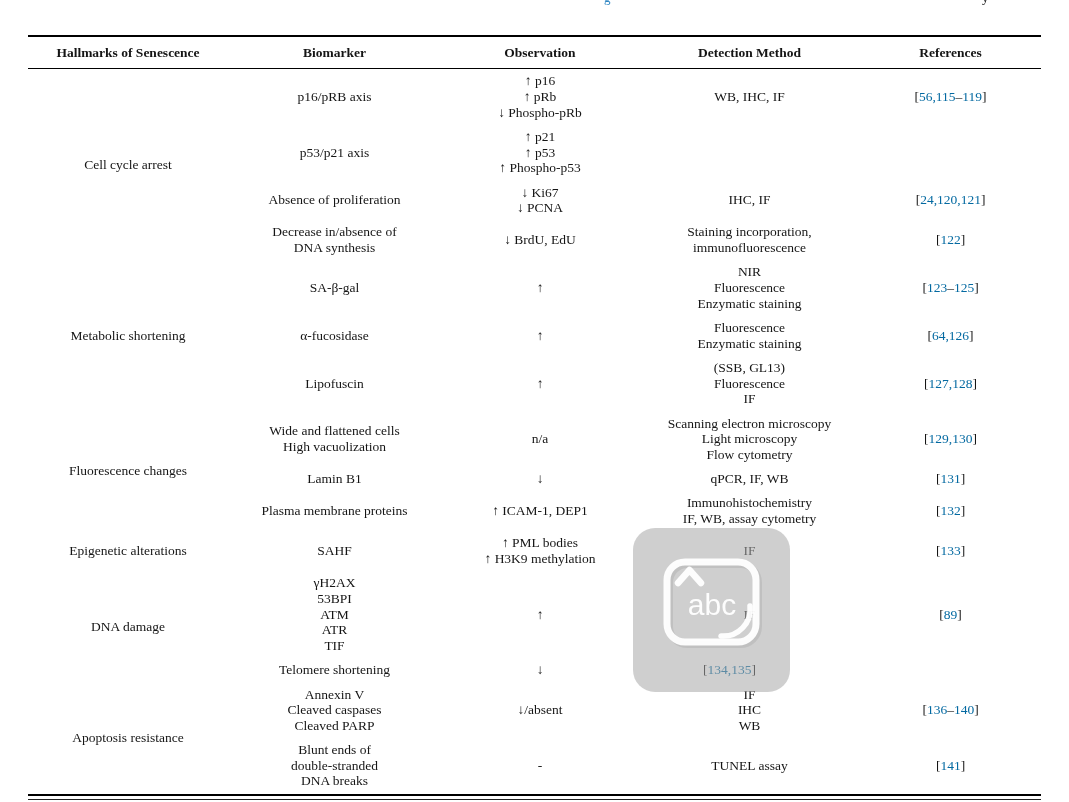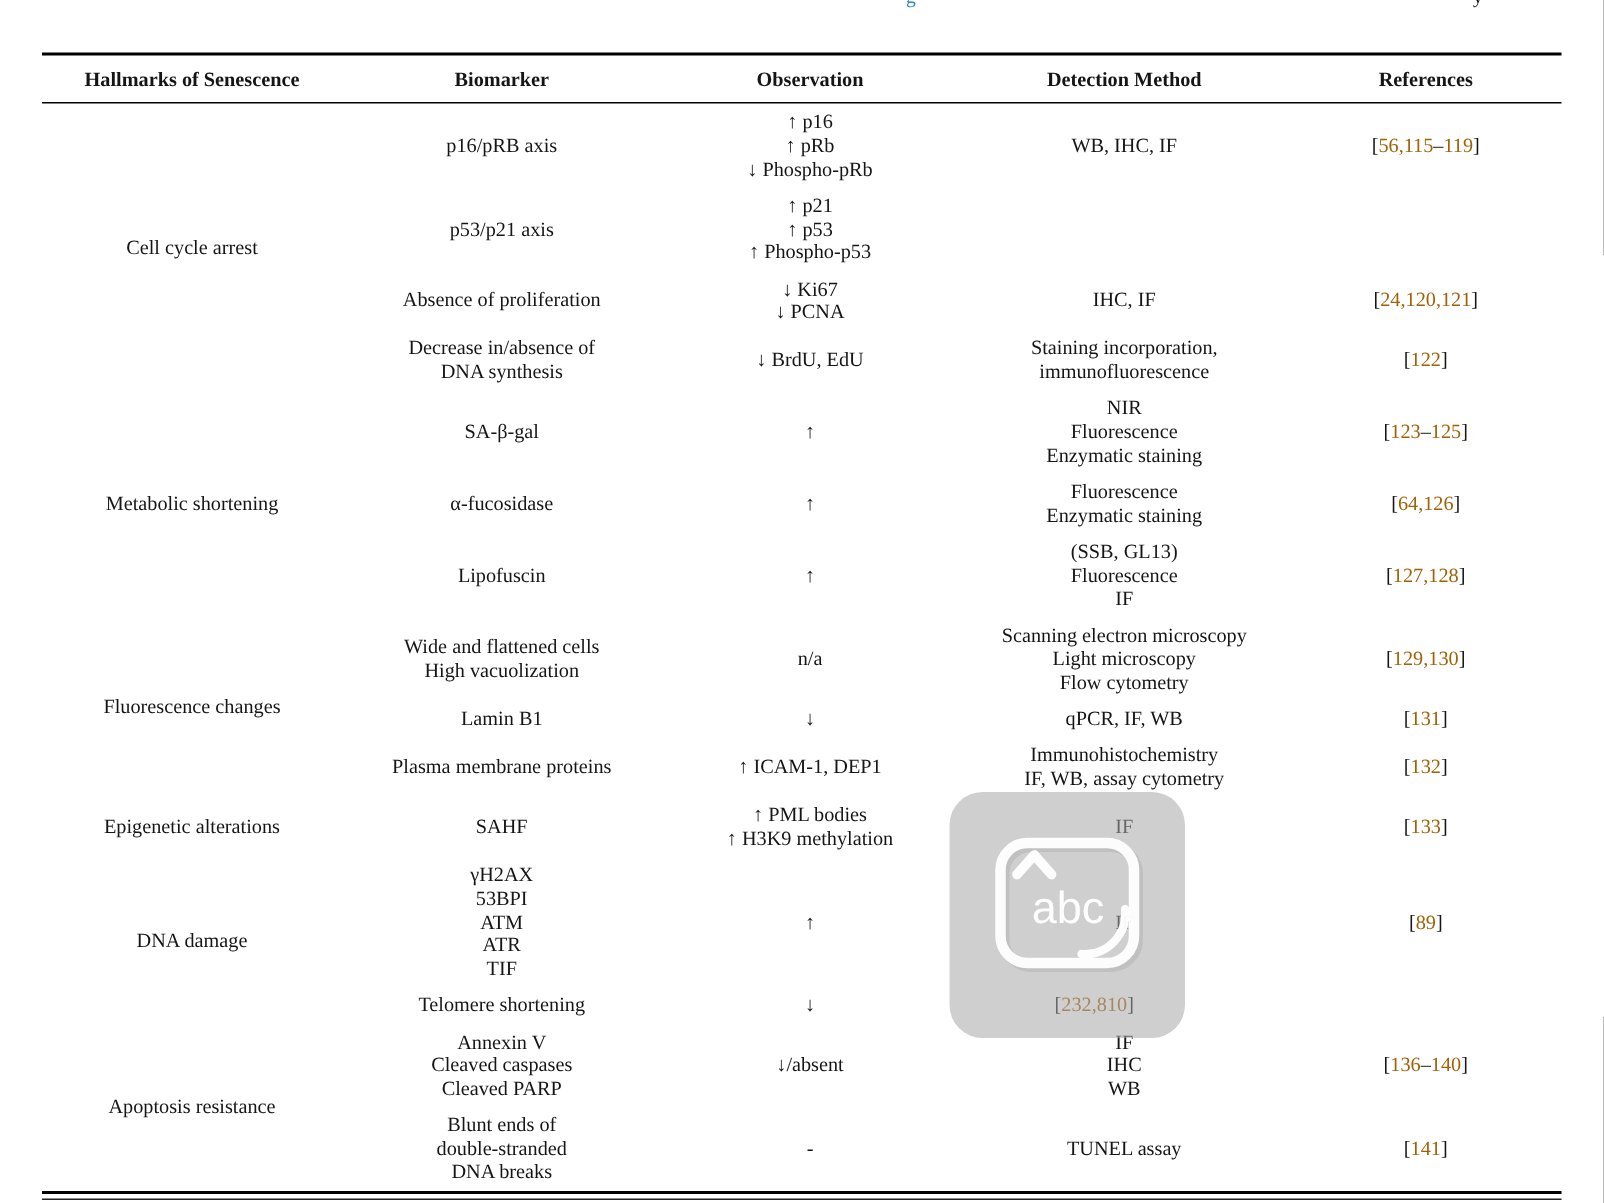--- a/index.html
+++ b/index.html
@@ -22,21 +22,21 @@
   .th{font-weight:bold;font-size:13.5px;text-align:center;}
   .c1{width:200px;}.c2{width:213px;text-align:center;}.c3{width:198px;}.c4{width:221px;}.c5{width:181px;}
 
   .tbody{font-size:13.5px;}
   .section{display:flex;}
   .hallmark-cell{width:200px;display:flex;align-items:center;justify-content:center;text-align:center;}
   .entries{width:813px;display:flex;flex-direction:column;}
   .entry{display:flex;align-items:center;padding:4.4px 0;}
   .cell{display:flex;flex-direction:column;justify-content:center;text-align:center;}
   .line{line-height:15.6px;white-space:nowrap;}
-  .ref-link{color:#a16207;text-decoration:none;cursor:pointer;}
+  .ref-link{color:#0369a1;text-decoration:none;cursor:pointer;}
   .ref-dark{color:#151515;}
 
   .rule-bottom{height:3px;border-top:2.5px solid #000;border-bottom:1px solid #222;margin-top:1px;}
 
   
   .kb-overlay{
     position:absolute;left:633px;top:528px;width:157px;height:164px;
     background:rgba(167,167,167,0.55);border-radius:22px;z-index:5;
     pointer-events:none;
   }
@@ -270,21 +270,21 @@
               </div>
             </div>
             <div class="entry">
               <div class="cell c2">
                 <div class="line">Telomere shortening</div>
               </div>
               <div class="cell c3">
                 <div class="line">↓</div>
               </div>
               <div class="cell c5">
-                <div class="line"><span class="ref-dark">[</span><a class="ref-link">232,810</a><span class="ref-dark">]</span></div>
+                <div class="line"><span class="ref-dark">[</span><a class="ref-link">134,135</a><span class="ref-dark">]</span></div>
               </div>
             </div>
           </div>
         </div>
         <div class="section">
           <div class="hallmark-cell">Apoptosis resistance</div>
           <div class="entries">
             <div class="entry">
               <div class="cell c2">
                 <div class="line">Annexin V</div>

